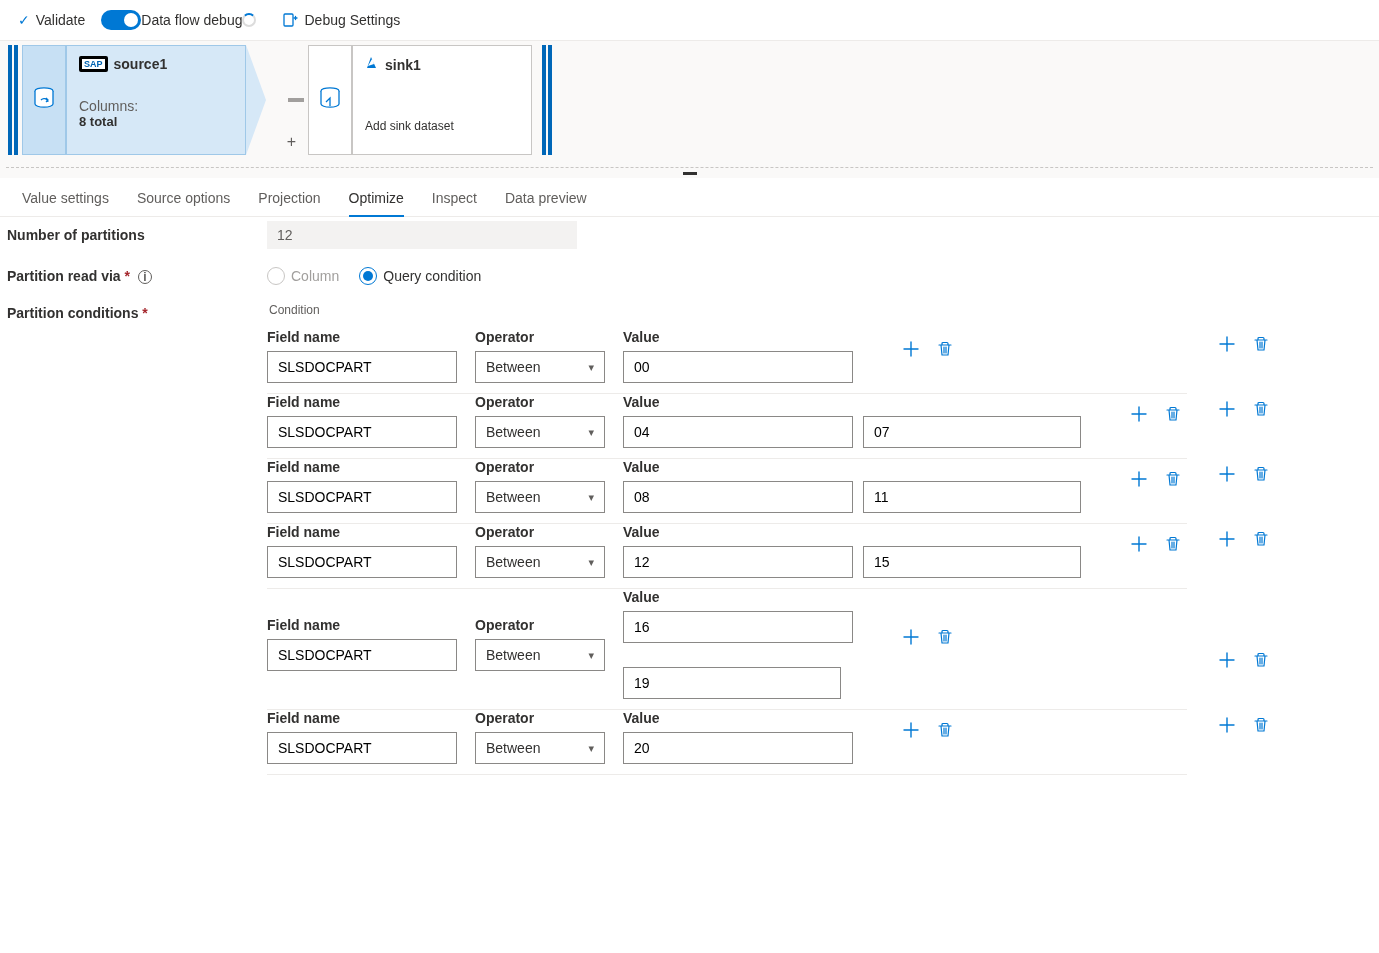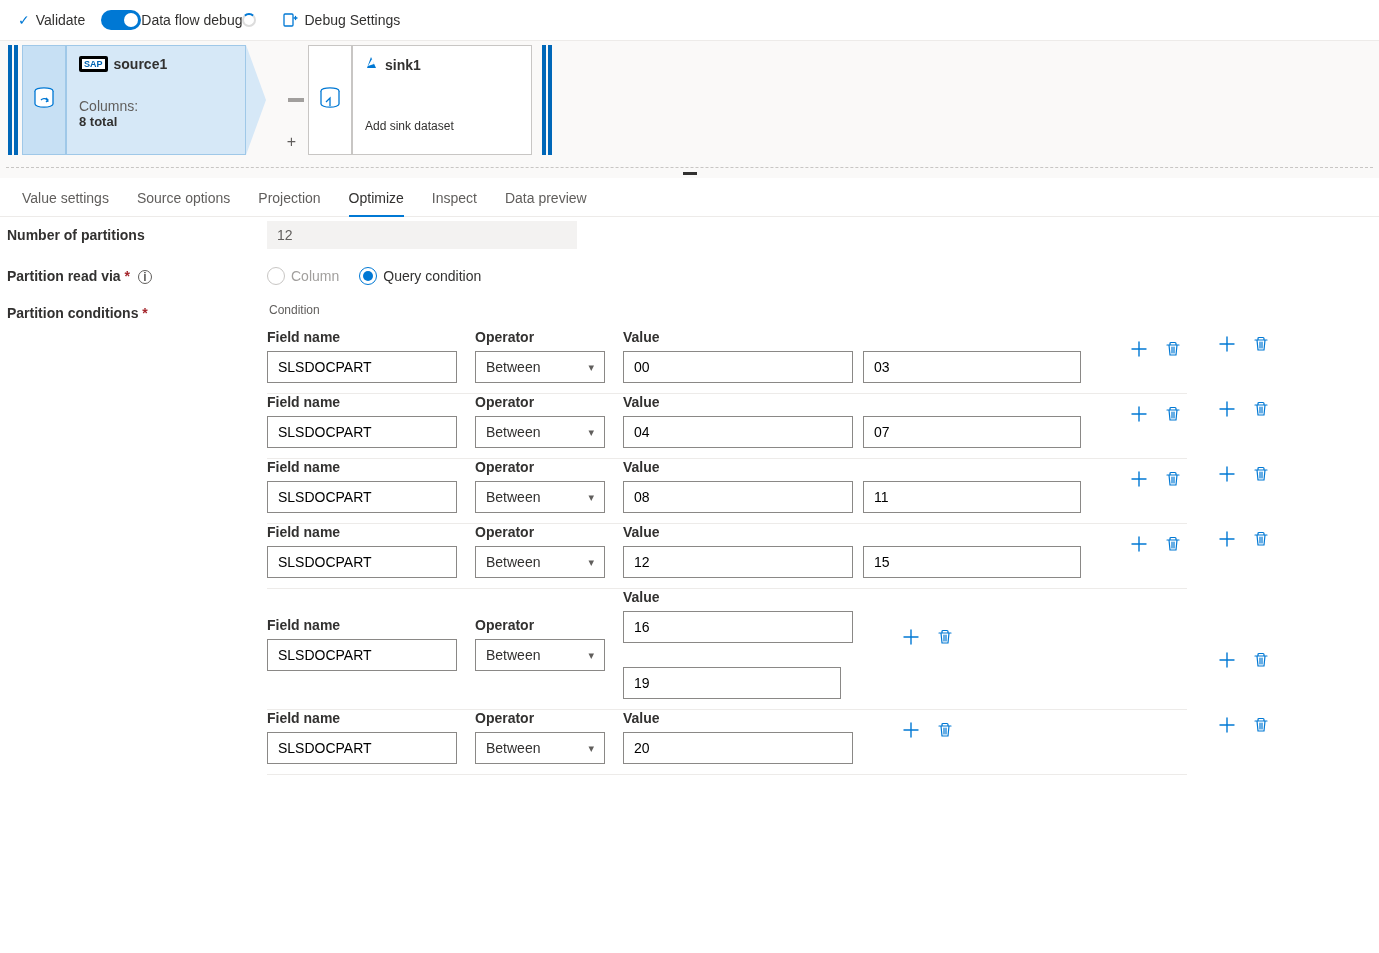--- a/index.html
+++ b/index.html
@@ -255,21 +255,20 @@
           <div class="cond-label">Operator</div>
           <div class="text-input operator-select">
             <span>Between</span>
             <span class="chev">▾</span>
           </div>
         </div>
         <div class="cond-col">
           <div class="cond-label">Value</div>
           <div style="display:flex; gap:10px;">
             <input class="text-input value-input" value="00" style="">
-            <input class="text-input value-input2" value="03" style="">
           </div>
         </div>
         <div class="cond-actions">
           <span class="icon-btn">
                     <svg width="16" height="16" viewBox="0 0 16 16">
                       <use href="#plus-svg"></use>
                     </svg>
                   </span>
           <span class="icon-btn">
                     <svg width="16" height="16" viewBox="0 0 16 16">

